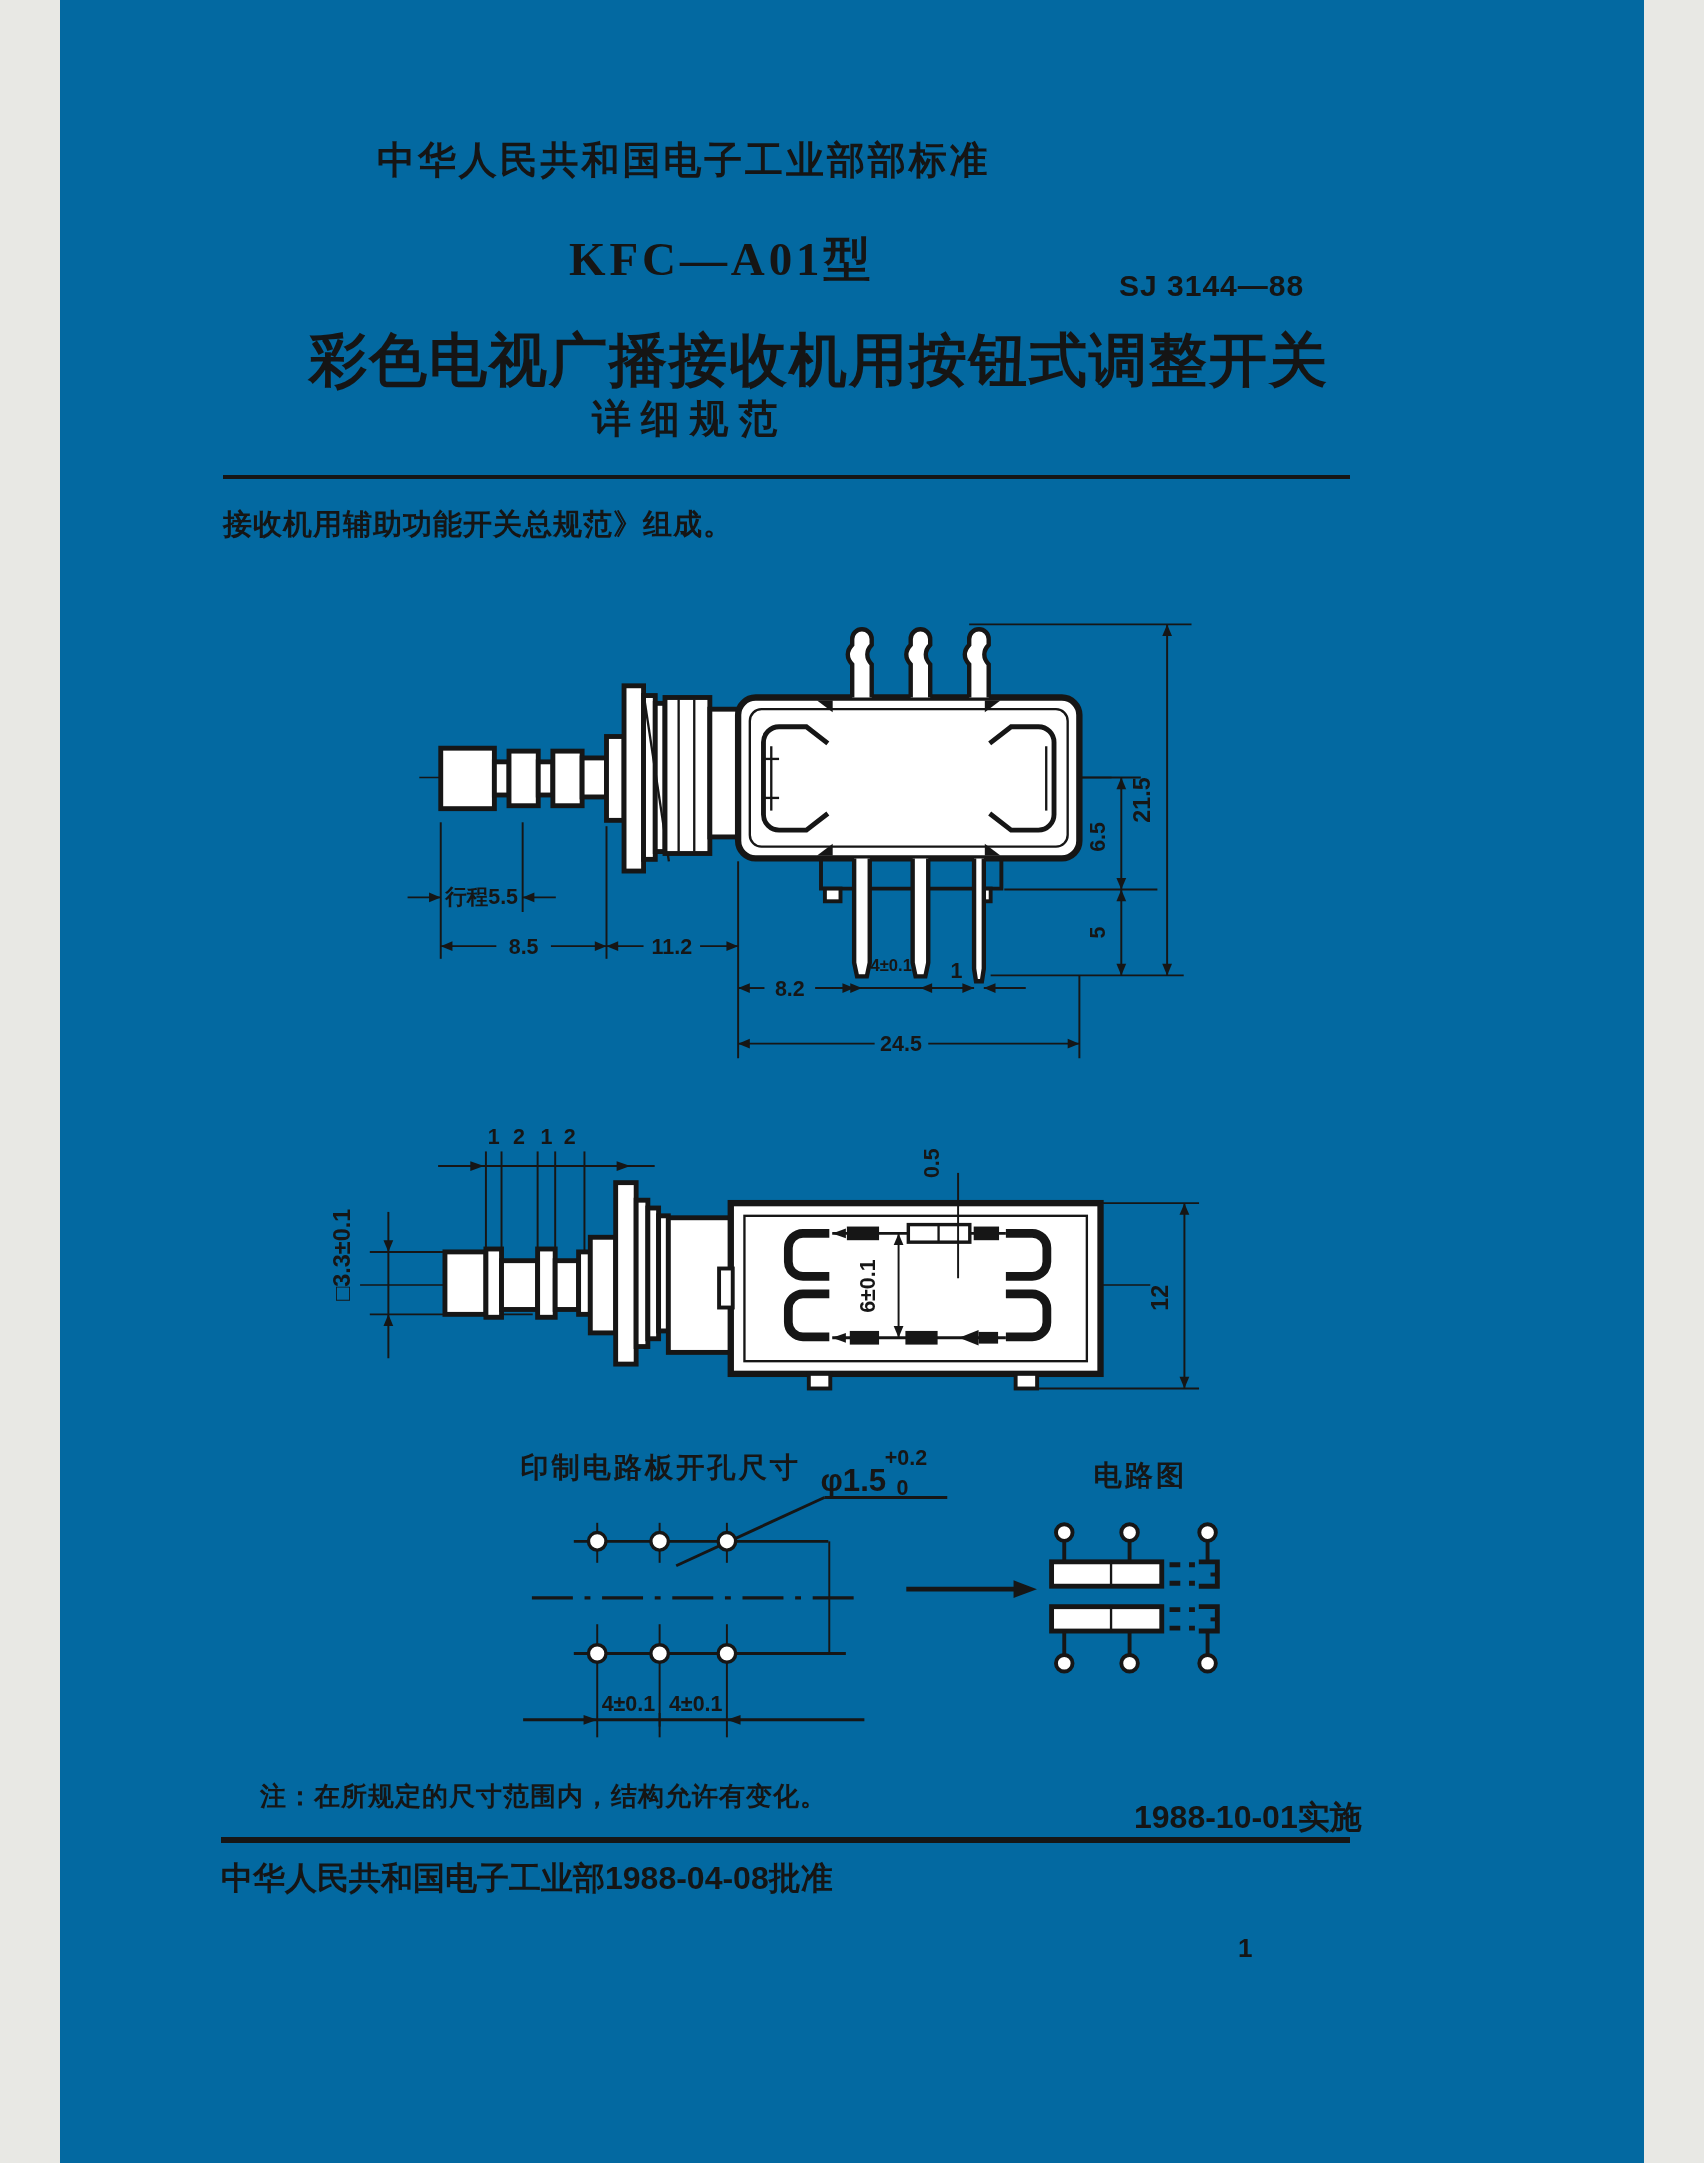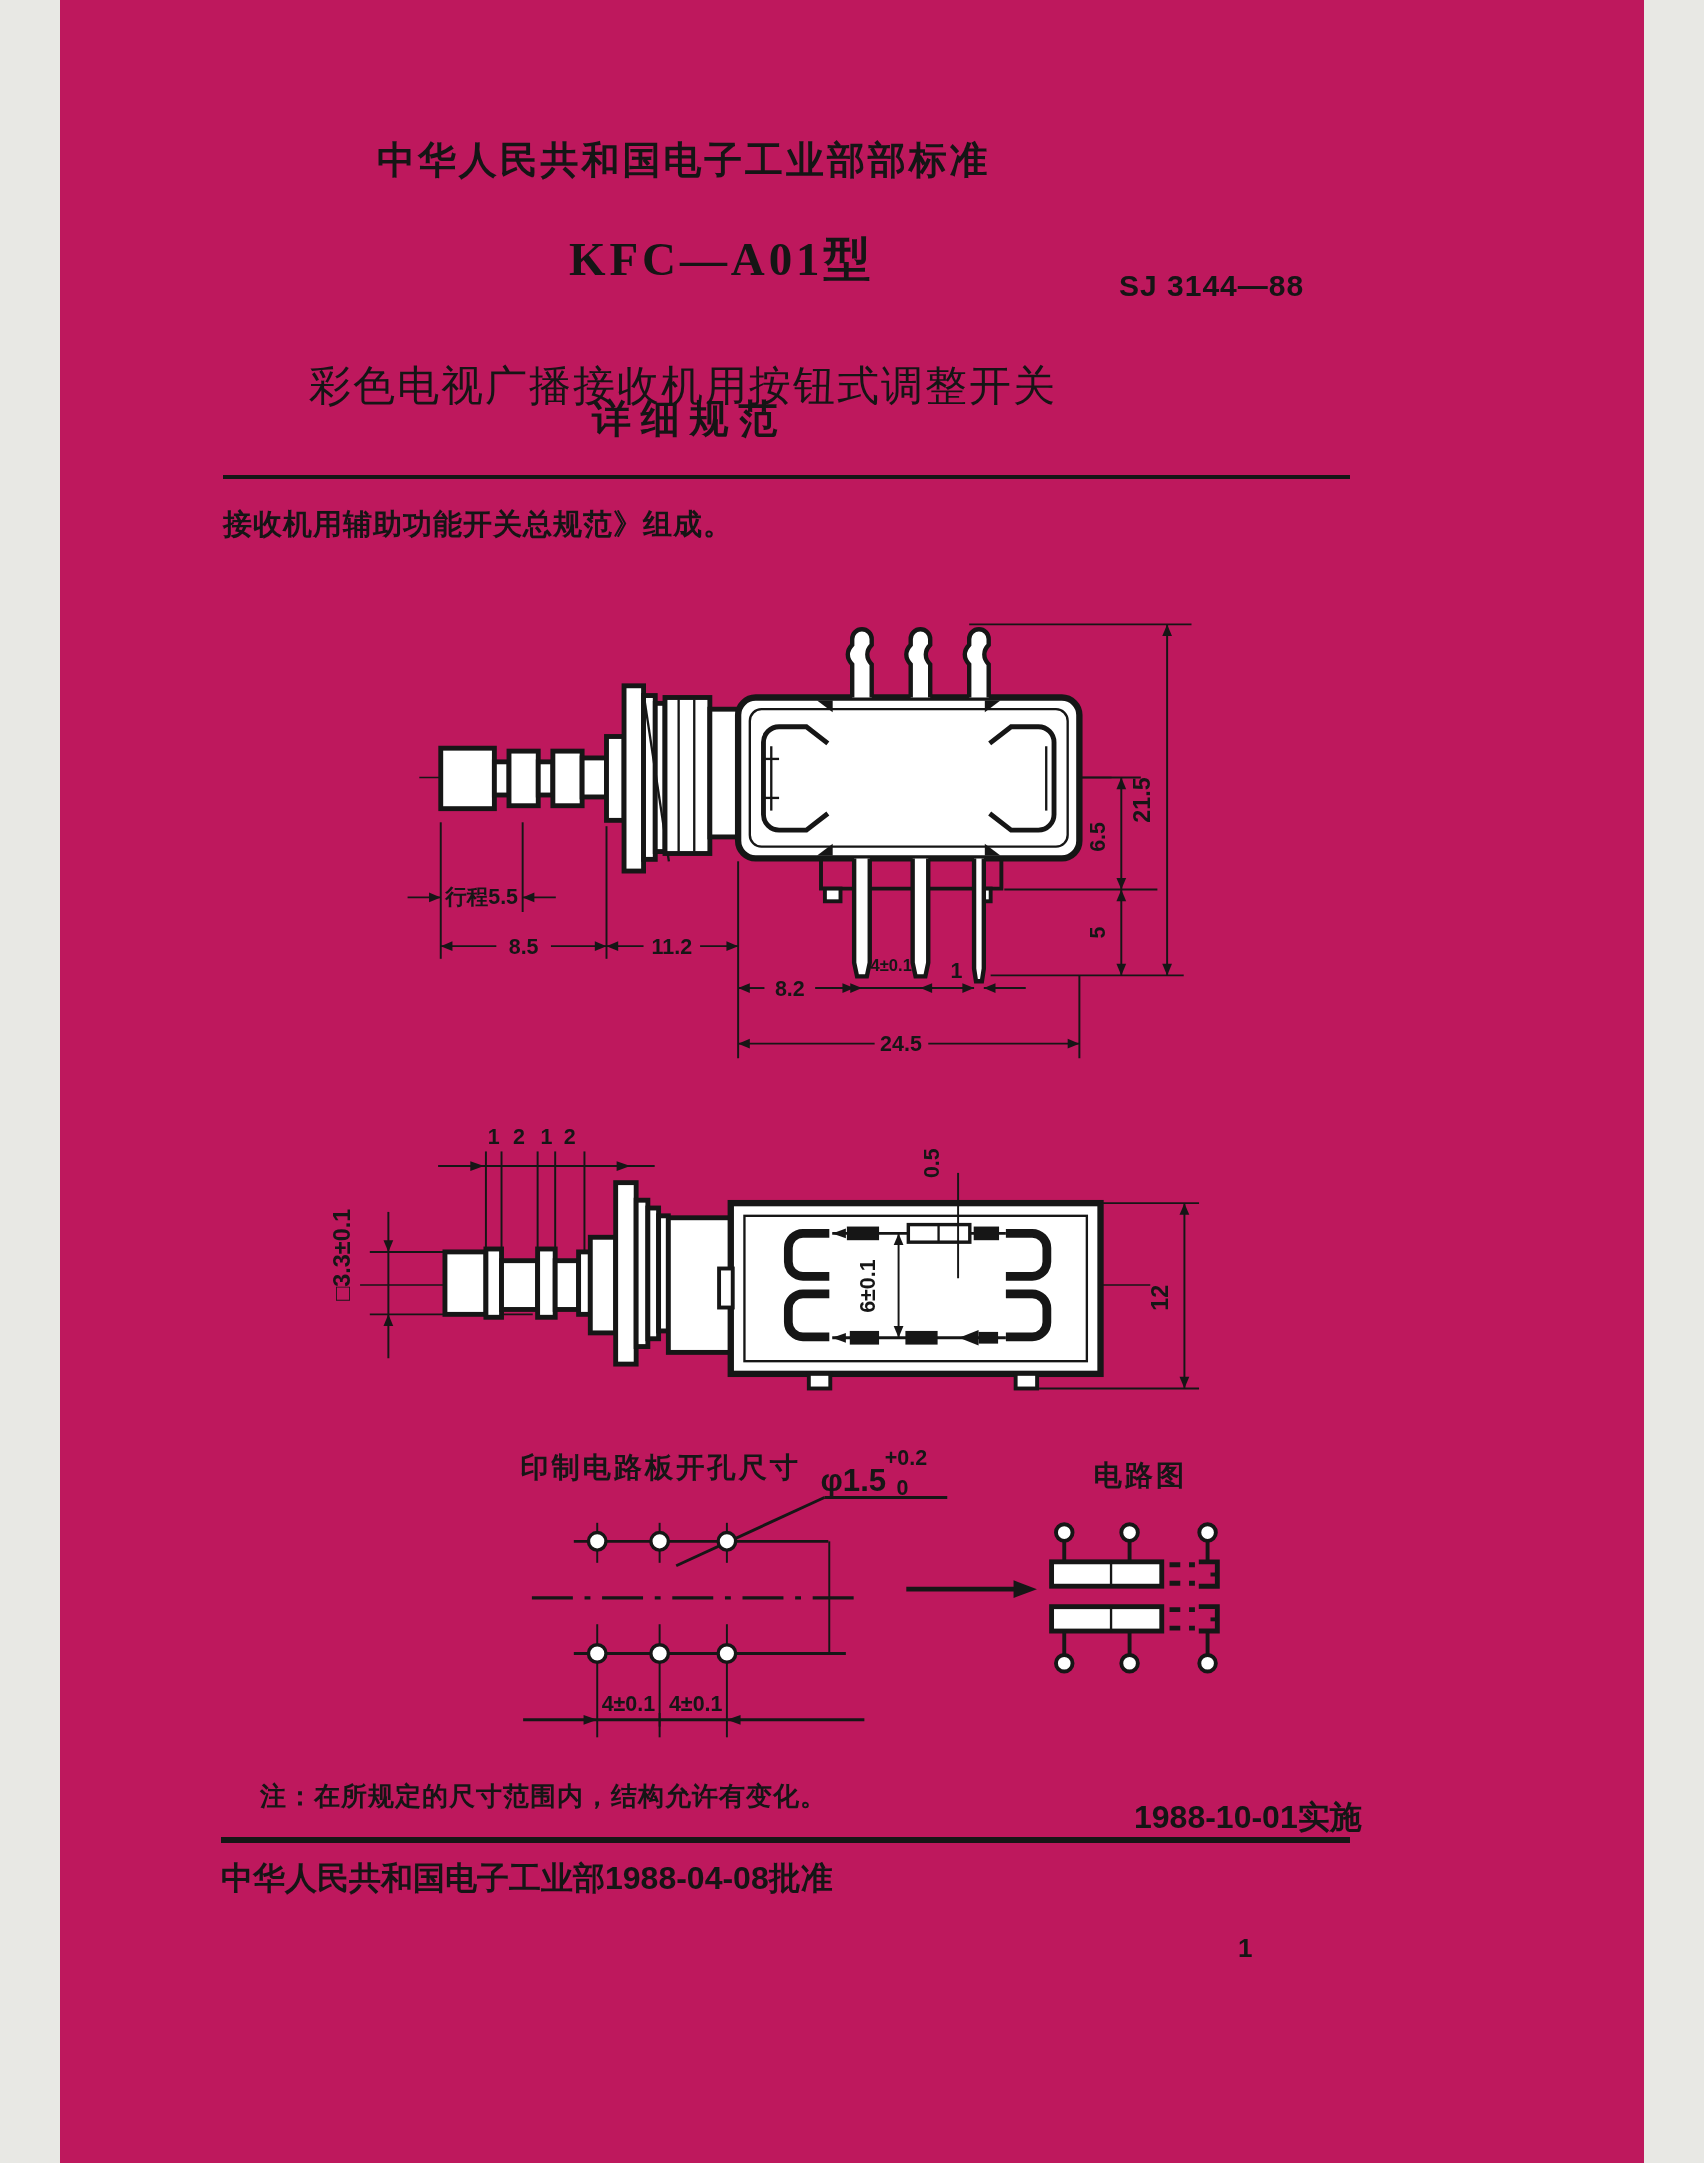--- a/index.html
+++ b/index.html
@@ -1,26 +1,26 @@
 <!DOCTYPE html>
 <html><head>
 <meta charset="utf-8">
 <style>
   html,body{margin:0;padding:0;background:#e8e8e4;}
   .page{
     position:relative; width:1584px; height:2163px; margin:0 auto;
-    background:#be185d; color:#151515; overflow:hidden;
+    background:#0369a1; color:#151515; overflow:hidden;
     font-family:"Liberation Sans","DejaVu Sans",sans-serif;
   }
   .abs{position:absolute;}
   .hdr{left:317px; top:135px; font-size:38px; font-weight:bold; letter-spacing:2.9px;}
   .model{left:509px; top:228px; font-size:47px; font-weight:600; letter-spacing:3.9px;
          font-family:"Liberation Serif","DejaVu Serif",serif;text-align:right;}
   .code{left:1059px; top:269px; font-size:30px; font-weight:bold; letter-spacing:1px;}
-  .title1{left:249px; top:322px; font-size:42px; font-weight:normal; letter-spacing:2px;margin-top:36px;}
+  .title1{left:249px; top:322px; font-size:58px; font-weight:bold; letter-spacing:2px;}
   .title2{left:532px; top:392px; font-size:39px; font-weight:bold; letter-spacing:9.8px;}
   .rule{background:#161616;}
   .rule1{left:163px; top:475px; width:1127px; height:3.9px;}
   .rule2{left:161px; top:1837px; width:1129px; height:5.9px;}
   .intro{left:163px; top:499px; width:1151px; font-size:29px; font-weight:600; line-height:50px; letter-spacing:1px;}
   .intro .l1{text-indent:59px;}
   .note{left:200px; top:1779px; font-size:26px; font-weight:600; letter-spacing:1px;}
   .f-left{left:161px; top:1857px; font-size:32px; font-weight:bold;}
   .f-right{left:1074px; top:1796px; font-size:32px; font-weight:bold;}
   .pageno{left:1178px; top:1933px; font-size:26px; font-weight:600;}

